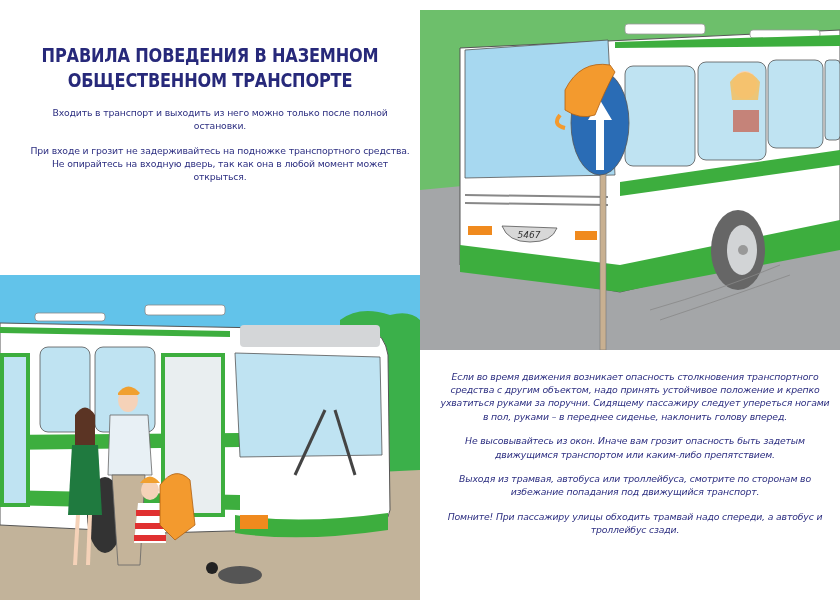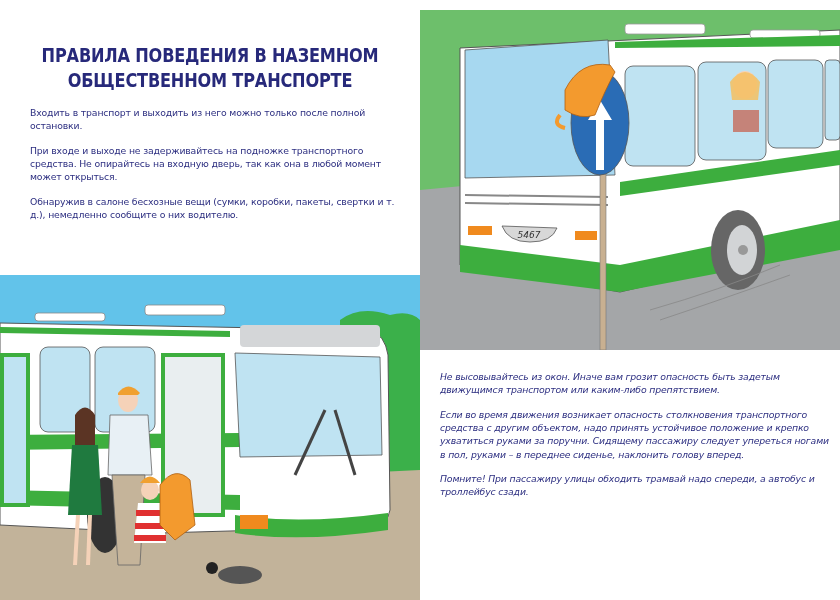--- a/index.html
+++ b/index.html
@@ -2,39 +2,38 @@
 <html><head>
   <meta charset="utf-8">
   <style>
     * { margin: 0; padding: 0; box-sizing: border-box; }
     body { width: 840px; height: 600px; overflow: hidden; background: #fff; font-family: "DejaVu Sans", sans-serif; position: relative; }
     .page { position: absolute; top: 10px; width: 432px; height: 600px; overflow: hidden; background: #fff; }
     .left { left: 0; }
     .right { left: 420px; font-style: italic; }
     .title { position: absolute; left: 0; width: 420px; top: 33px; text-align: center; color: #27297a; font-weight: bold; font-size: 19.5px; line-height: 25px; font-family: "DejaVu Sans Condensed", "DejaVu Sans", sans-serif; letter-spacing: -0.2px; transform: scaleX(0.92); }
     .text { position: absolute; color: #2c2e80; font-size: 9.3px; line-height: 13.2px; letter-spacing: -0.15px; }
-    .text p { margin-bottom: 11.5px; }
+    .text p { margin-bottom: 11.5px; text-align: center; }
     .left .text { left: 30px; top: 96px; width: 380px; }
     .right .text { left: 20px; top: 360px; width: 390px; }
     .ill { position: absolute; left: 0; }
     .ill-left { top: 265px; width: 420px; height: 335px; }
     .ill-right { top: 0; width: 420px; height: 340px; }
   </style>
 </head>
 <body>
 
 <div class="page left">
   <div class="title">
     <div>ПРАВИЛА ПОВЕДЕНИЯ В НАЗЕМНОМ</div>
     <div>ОБЩЕСТВЕННОМ ТРАНСПОРТЕ</div>
   </div>
   <div class="text">
     <p>Входить в транспорт и выходить из него можно только после полной остановки.</p>
-    <p>При входе и выходе не задерживайтесь на подножке транспортного средства. Не опирайтесь на входную дверь, так как она в любой момент может открыться.</p>
-    <p>Обнаружив в салоне бесхозные вещи (сумки, коробки, пакеты, свертки и т. д.), немедленно сообщите о них водителю.</p>
+    <p>При входе и грозит не задерживайтесь на подножке транспортного средства. Не опирайтесь на входную дверь, так как она в любой момент может открыться.</p>
   </div>
 
   <svg class="ill ill-left" viewBox="0 0 420 335" preserveAspectRatio="none">
 
     <rect x="0" y="0" width="420" height="335" fill="#62c3ea"></rect>
 
     <path d="M340 45 Q360 30 390 40 Q410 35 420 45 L420 210 L340 210 Z" fill="#3bb04a"></path>
 
     <path d="M0 215 L420 195 L420 335 L0 335 Z" fill="#c2b39a"></path>
 
@@ -139,17 +138,18 @@
     <rect x="180" y="160" width="6" height="180" fill="#c8b091" stroke="#777" stroke-width="0.6"></rect>
 
     <ellipse cx="180" cy="113" rx="29" ry="52" fill="#2a6cb5" stroke="#555" stroke-width="0.8"></ellipse>
     <path d="M180 90 L168 110 L176 110 L176 160 L184 160 L184 110 L192 110 Z" fill="#fff"></path>
 
     <path d="M145 80 Q160 50 190 55 L195 62 Q185 80 175 105 Q160 110 145 100 Z" fill="#f39a2e" stroke="#b06010" stroke-width="0.8"></path>
     <path d="M140 105 Q132 115 145 118" stroke="#f39a2e" stroke-width="4" fill="none"></path>
   </svg>
 
   <div class="text">
+    <p>Если во время движения возникает опасность столкновения транспортного средства с другим объектом, надо принять устойчивое положение и крепко ухватиться руками за поручни. Сидящему пассажиру следует упереться ногами в пол, руками – в переднее сиденье, наклонить голову вперед.</p>
     <p>Не высовывайтесь из окон. Иначе вам грозит опасность быть задетым движущимся транспортом или каким-либо препятствием.</p>
-    <p>Если во время движения возникает опасность столкновения транспортного средства с другим объектом, надо принять устойчивое положение и крепко ухватиться руками за поручни. Сидящему пассажиру следует упереться ногами в пол, руками – в переднее сиденье, наклонить голову вперед.</p>
+    <p>Выходя из трамвая, автобуса или троллейбуса, смотрите по сторонам во избежание попадания под движущийся транспорт.</p>
     <p>Помните! При пассажиру улицы обходить трамвай надо спереди, а автобус и троллейбус сзади.</p>
   </div>
 </div>
 
 </body></html>

